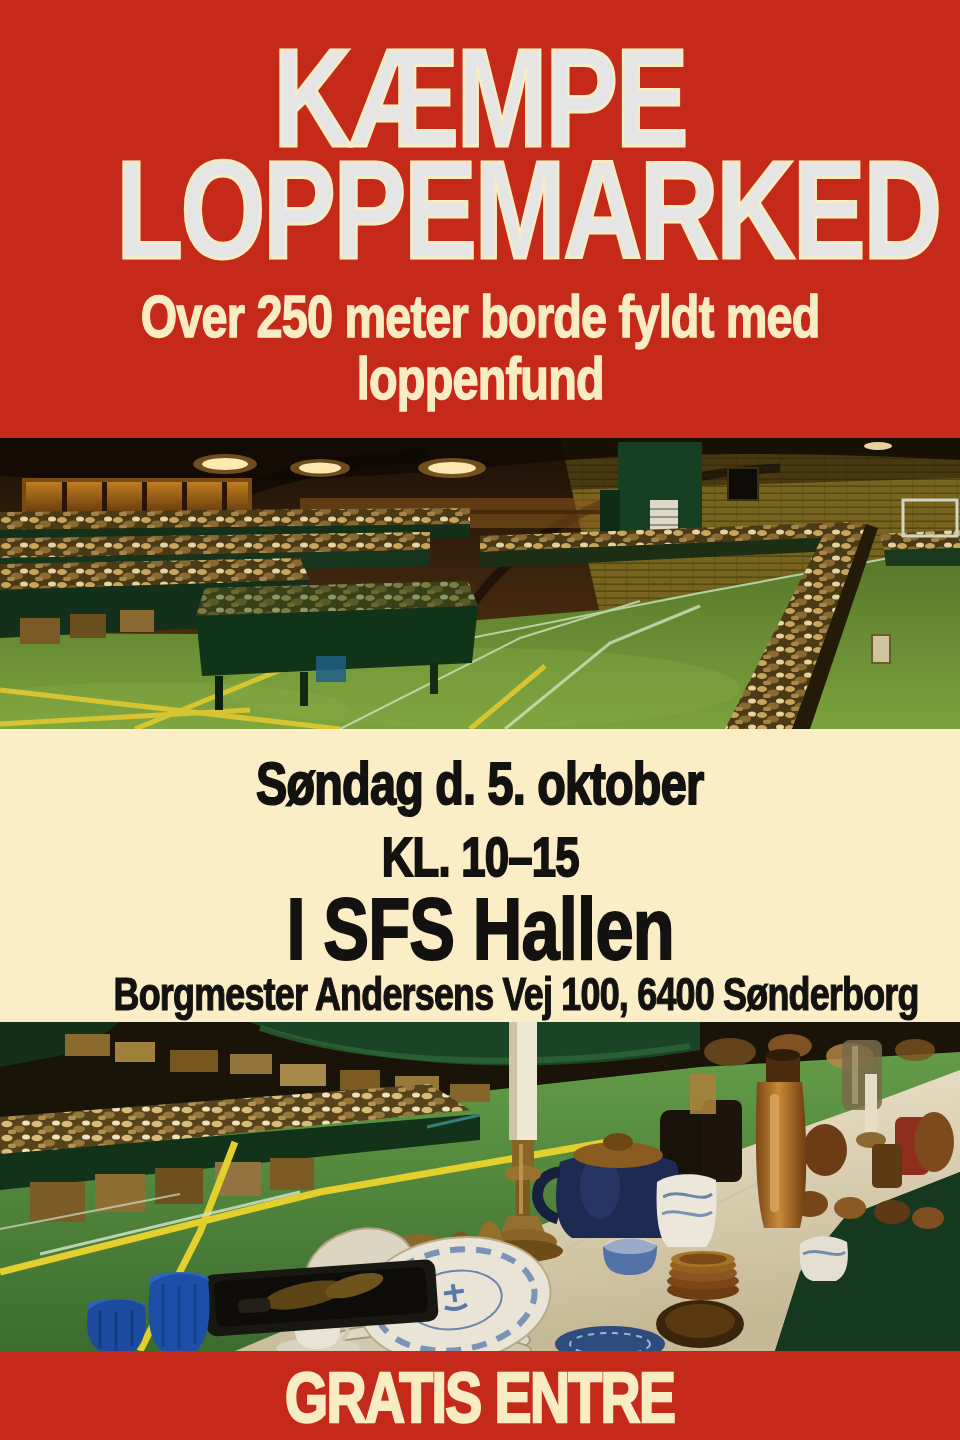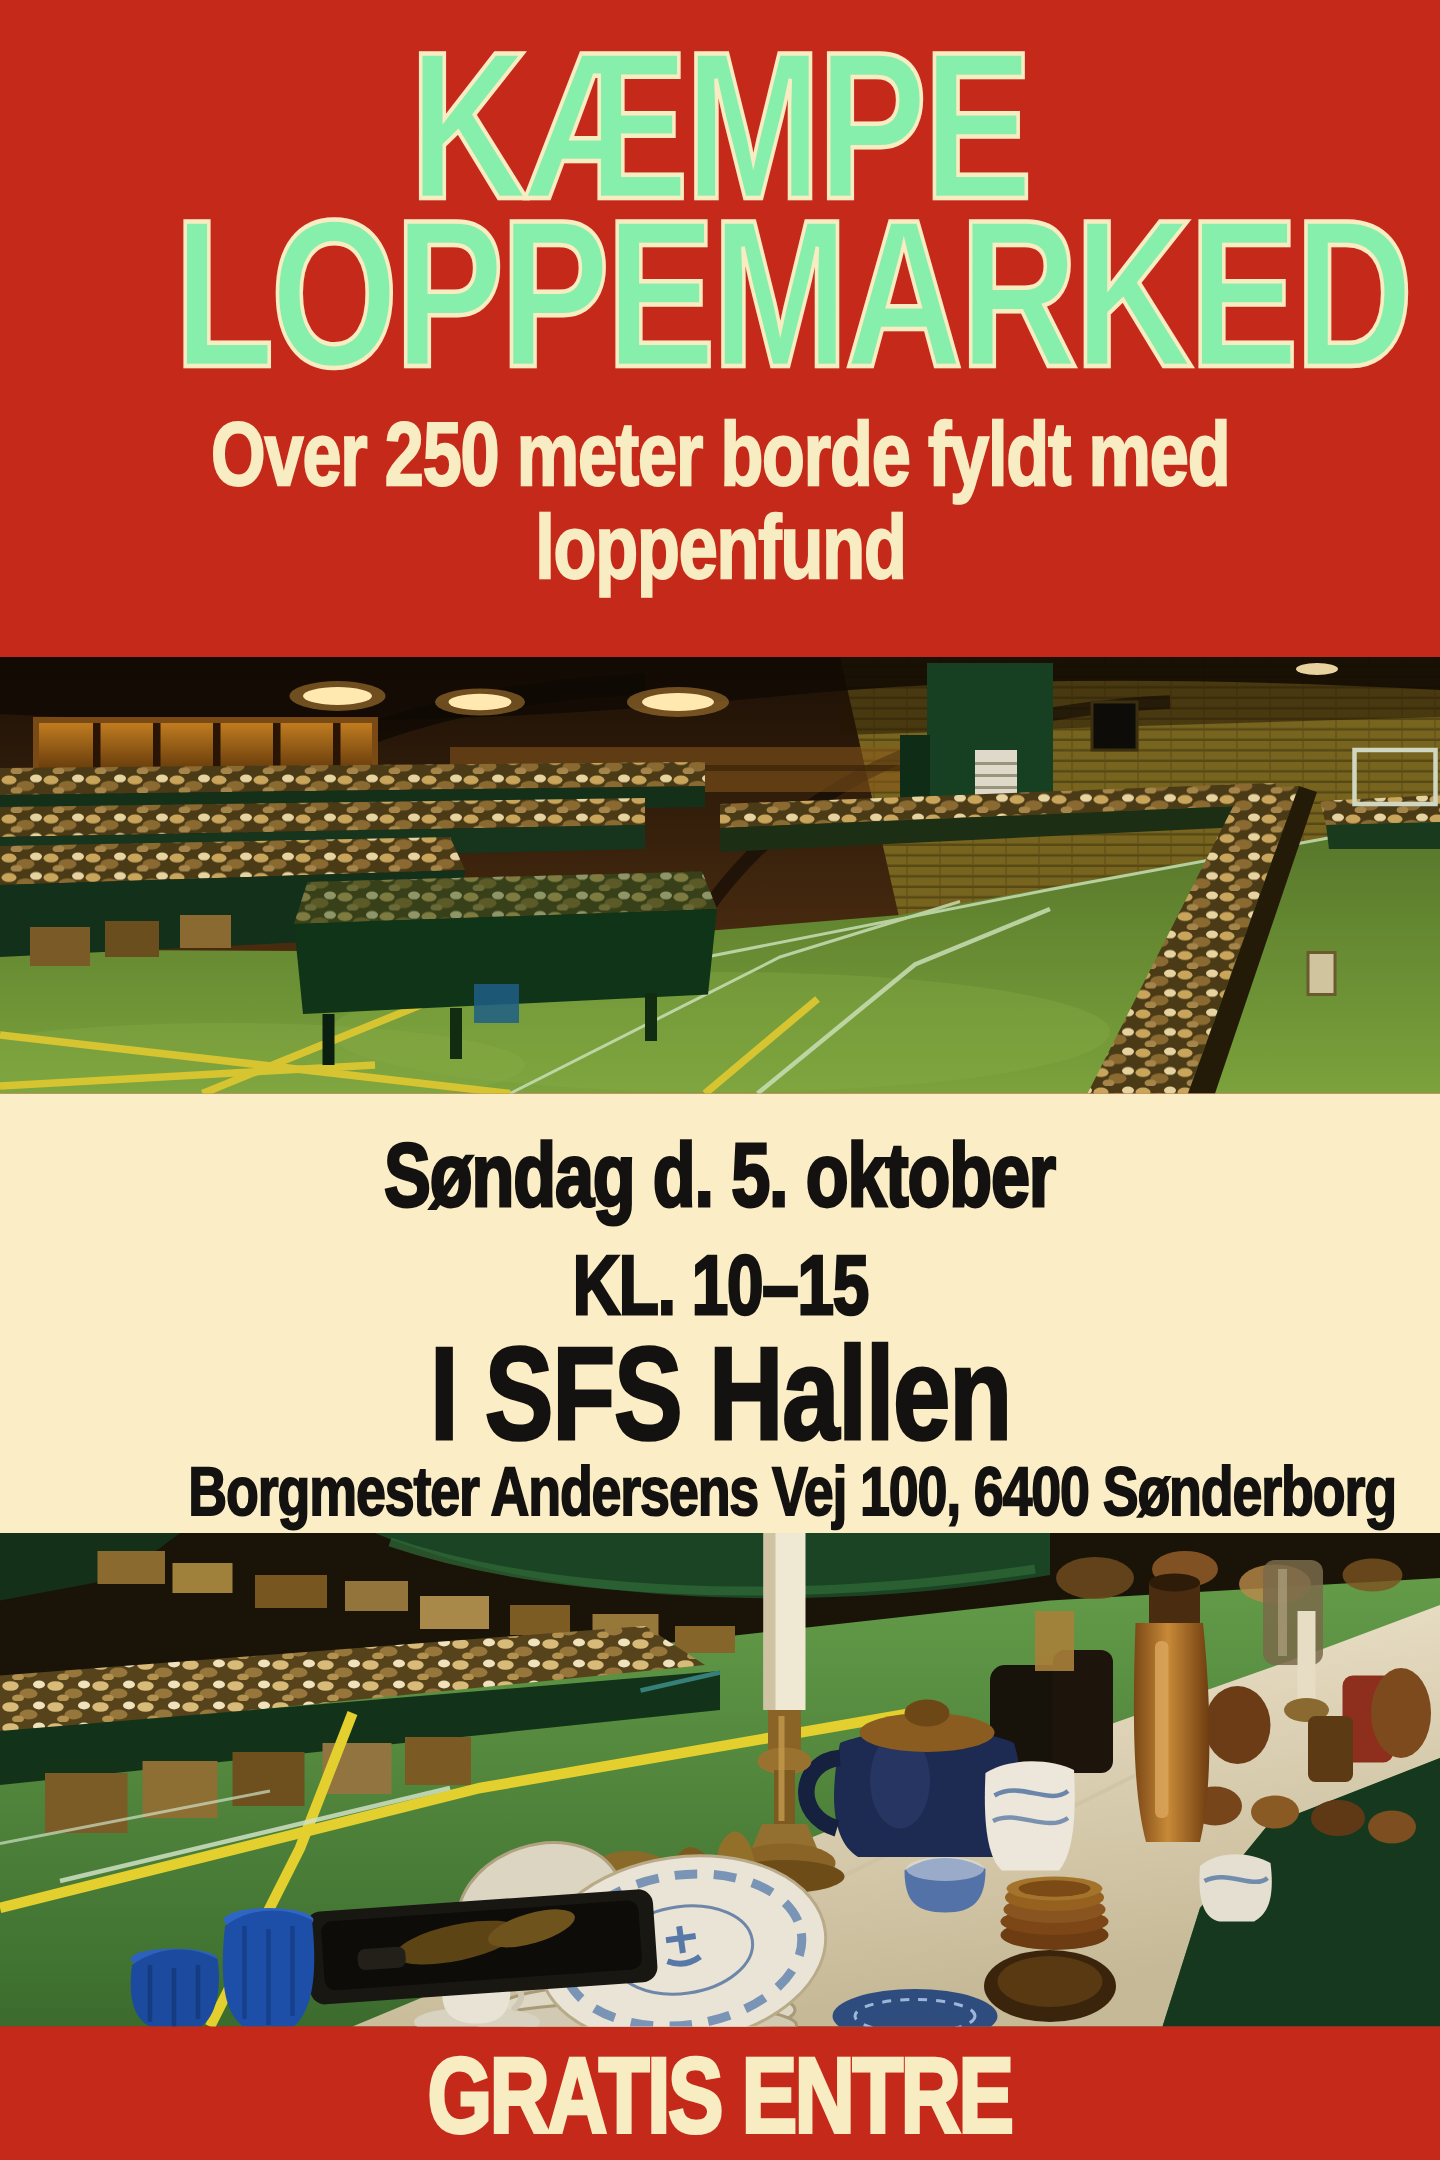--- a/index.html
+++ b/index.html
@@ -8,32 +8,32 @@
   .poster{width:960px;height:1440px;position:relative;}
   .band{width:960px;text-align:center;overflow:hidden;}
   .band-top{height:438px;background:#c5291a;}
   .band-mid{height:293px;background:#fbeec6;padding-top:0;box-sizing:border-box;}
   .band-bottom{height:89px;background:#c5291a;}
   .photo{margin:0;padding:0;display:block;line-height:0;}
   .photo svg{display:block;}
   .cond{display:inline-block;transform:scaleX(0.78);transform-origin:50% 50%;
         white-space:nowrap;font-weight:700;}
   
-  .title{padding-top:28px;color:#86efac;}
+  .title{padding-top:42px;color:#e5e5e5;}
   .title-line{height:112px;line-height:112px;font-size:140px;letter-spacing:-3px;}
   .title-line .cond{-webkit-text-stroke:3px #f8ecc2;}
   .subtitle{margin-top:20px;color:#f8ecc2;}
   .subtitle-line{height:62px;line-height:62px;font-size:60px;letter-spacing:-1px;}
   .subtitle-line .cond{-webkit-text-stroke:1.5px #f8ecc2;}
   
   .band-mid{color:#141210;}
   .line-date{margin-top:14px;height:78px;line-height:82px;font-size:60px;}
   .line-time{height:72px;line-height:72px;font-size:56px;}
   .line-venue{height:72px;line-height:72px;font-size:88px;}
-  .line-address{height:56px;line-height:58px;font-size:46px;margin-left:12px;}
+  .line-address{height:56px;line-height:58px;font-size:46px;}
   .band-mid .cond{-webkit-text-stroke:2px #141210;letter-spacing:-1px;}
   .line-address .cond{-webkit-text-stroke:1.2px #141210;}
   
   .footer-line{height:89px;line-height:94px;font-size:71px;color:#f8ecc2;}
   .footer-line .cond{-webkit-text-stroke:2.5px #f8ecc2;letter-spacing:-2px;}
 </style>
 </head>
 <body>
 
 <div class="poster">

